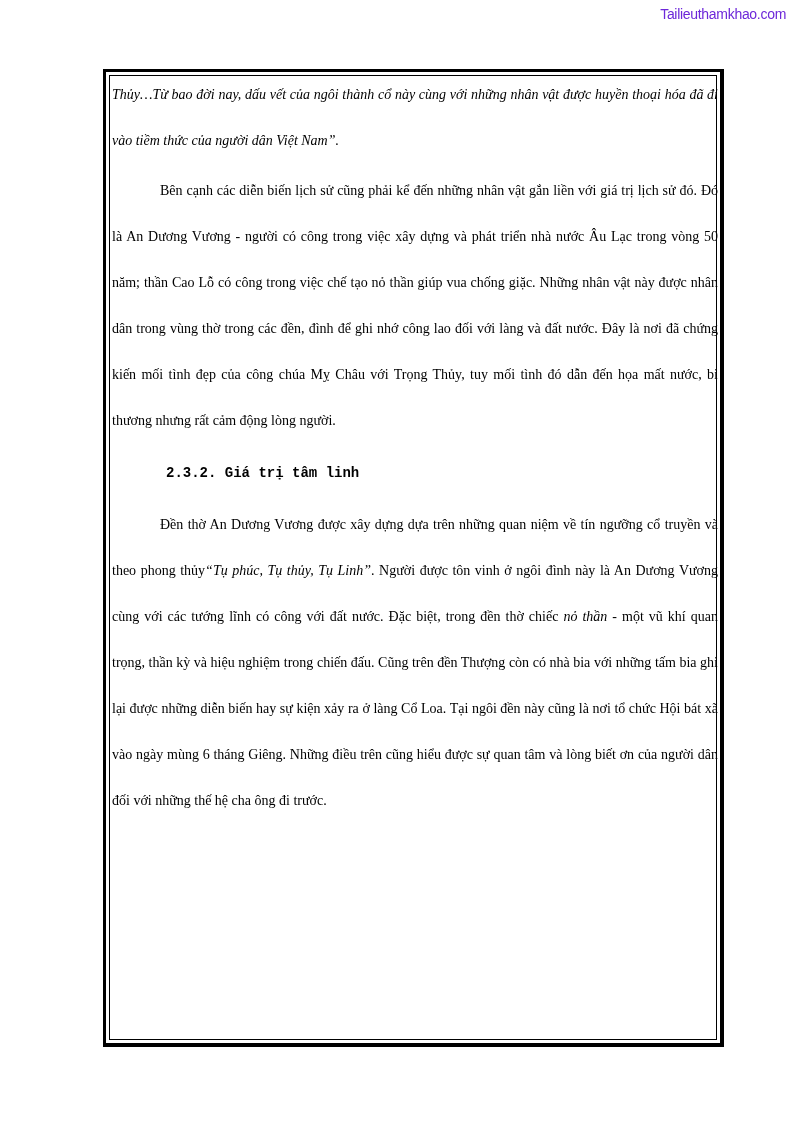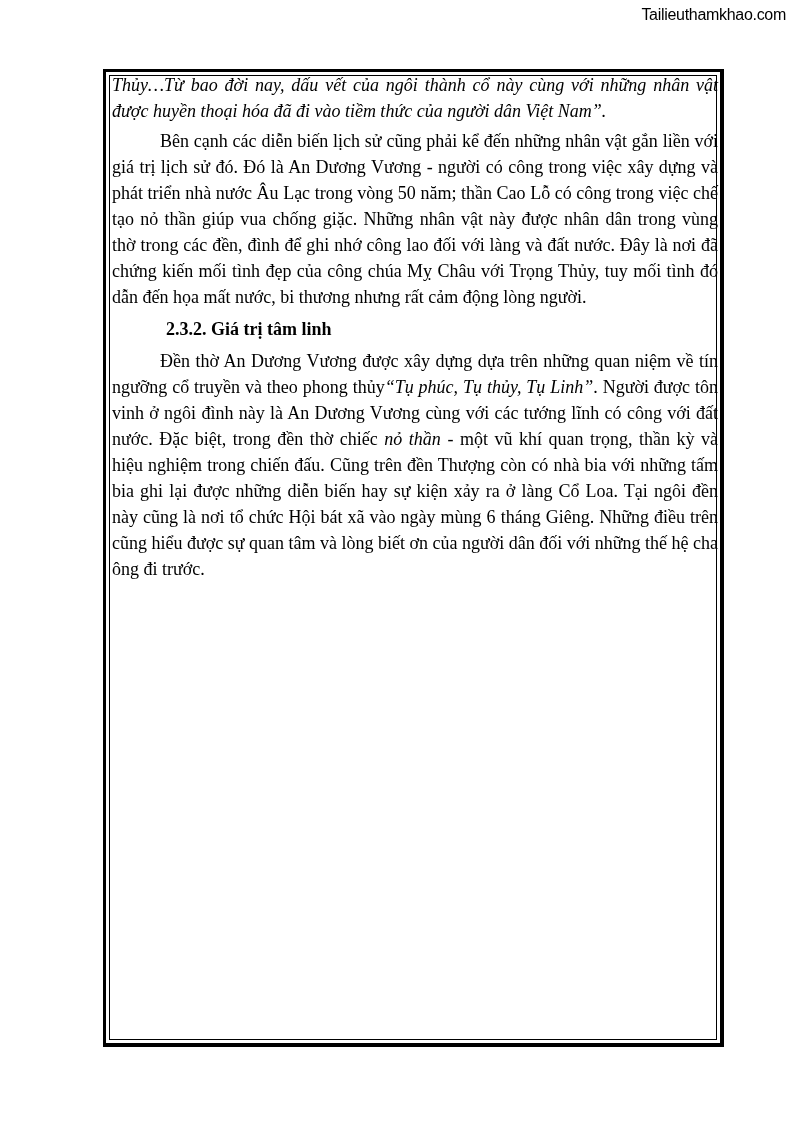--- a/index.html
+++ b/index.html
@@ -5,41 +5,41 @@
   html, body { margin: 0; padding: 0; }
   body {
     width: 794px; height: 1123px; background: #ffffff; position: relative;
     overflow: hidden;
     font-family: "Liberation Serif", "DejaVu Serif", serif;
     color: #000;
   }
   .watermark {
     position: absolute; top: 6px; right: 8px;
     font-family: "Liberation Sans", "DejaVu Sans", sans-serif;
-    font-size: 16px; color: #000000; letter-spacing: -0.3px;
+    font-size: 14px; color: #6d28d9; letter-spacing: -0.3px;
   }
   .frame-outer {
     position: absolute; left: 103px; top: 69px; width: 621px; height: 978px;
     border: 3px solid #000;
     border-right-width: 4px; border-bottom-width: 4px;
     box-sizing: border-box;
   }
   .frame-inner {
     position: absolute; left: 3px; top: 3px; right: 3px; bottom: 3px;
     border: 1px solid #000;
     box-sizing: border-box;
   }
   .content {
     position: absolute; left: 112px; top: 72px; width: 606px;
-    font-size: 18px; line-height: 26px; text-align: justify;
+    font-size: 14px; line-height: 46px; text-align: justify;
   }
   .content p { margin: 0 0 6px 0; }
   .indent { text-indent: 48px; }
   .italic { font-style: italic; }
-  .heading { font-weight: bold; padding-left: 54px; margin-top: 2px !important; margin-bottom: 6px !important; }
+  .heading { font-weight: bold; padding-left: 54px; margin-top: 2px !important; margin-bottom: 6px !important; font-family: Liberation Mono, monospace; }
 </style>
 </head>
 <body>
 
 <div class="watermark">Tailieuthamkhao.com</div>
 
 <div class="frame-outer">
   <div class="frame-inner"></div>
 </div>
 

